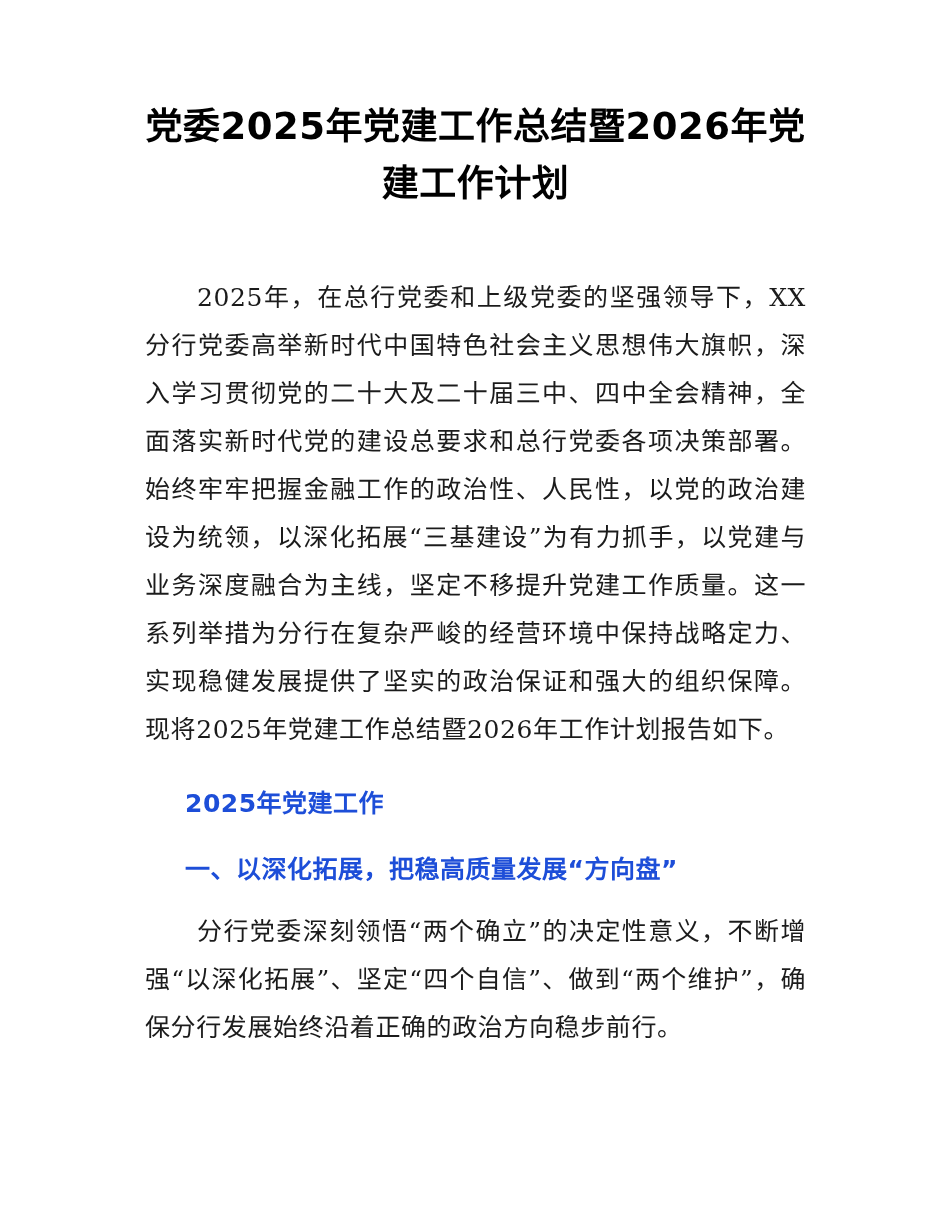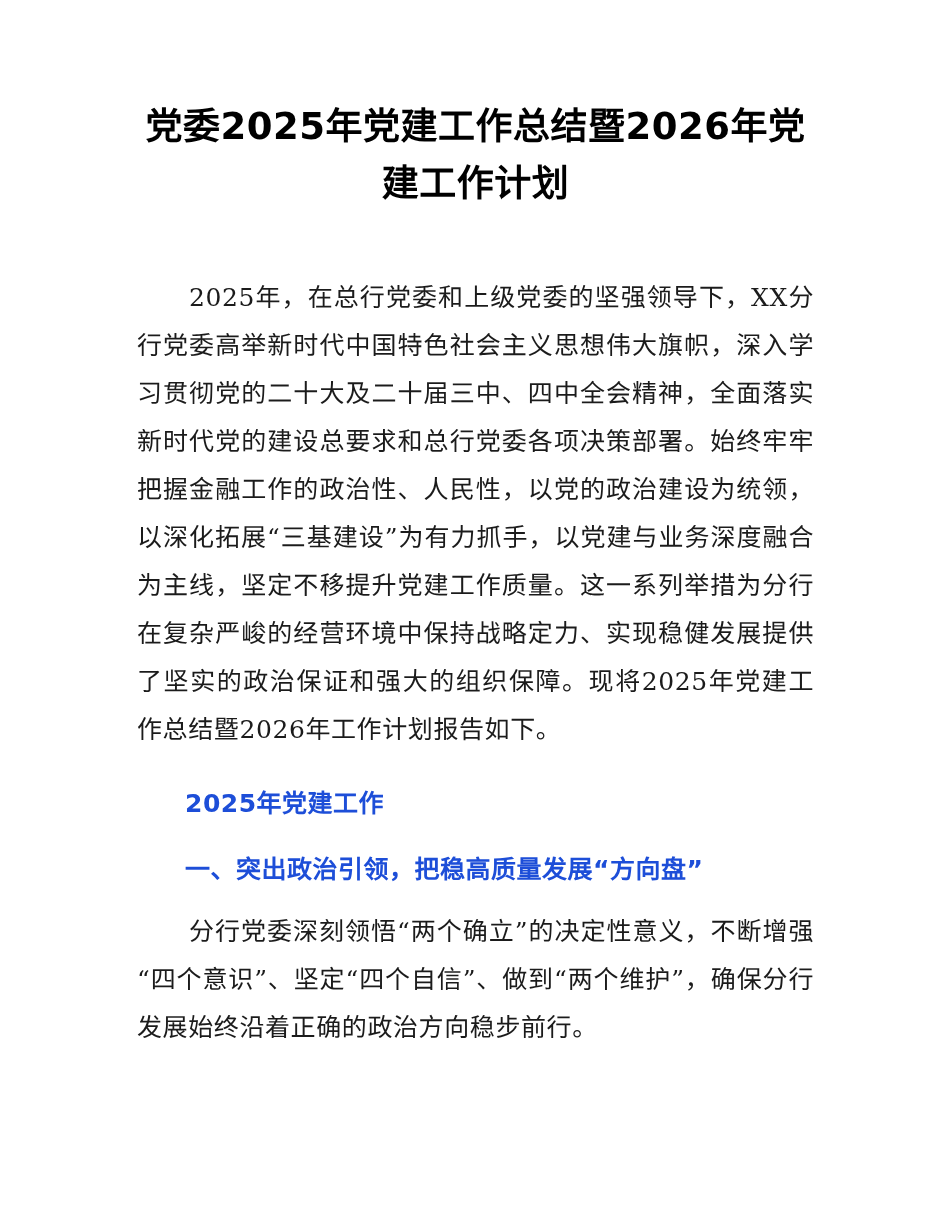--- a/index.html
+++ b/index.html
@@ -43,21 +43,21 @@
     line-height: 57px;
     letter-spacing: 0.5px;
     text-align: center;
     color: #000000;
     padding-top: 98px;
     word-break: break-all;
   }
 
   
   .para {
-    margin: 4px;
+    margin: 12px;
     font-family: "DejaVu Serif", "Liberation Serif", serif;
     font-size: 25px;
     line-height: 48px;
     text-align: justify;
     text-justify: inter-ideograph;
     text-indent: 52px;
     color: #1b1b1b;
     word-break: break-all;
     letter-spacing: 0.6px;
   }
@@ -98,18 +98,18 @@
 
 <div class="page">
   <div class="content">
 
     <h1 class="doc-title">党委2025年党建工作总结暨2026年党建工作计划</h1>
 
     <p class="para first-para">2025年，在总行党委和上级党委的坚强领导下，XX分行党委高举新时代中国特色社会主义思想伟大旗帜，深入学习贯彻党的二十大及二十届三中、四中全会精神，全面落实新时代党的建设总要求和总行党委各项决策部署。始终牢牢把握金融工作的政治性、人民性，以党的政治建设为统领，以深化拓展“三基建设”为有力抓手，以党建与业务深度融合为主线，坚定不移提升党建工作质量。这一系列举措为分行在复杂严峻的经营环境中保持战略定力、实现稳健发展提供了坚实的政治保证和强大的组织保障。现将2025年党建工作总结暨2026年工作计划报告如下。</p>
 
     <h2 class="h-section level-1">2025年党建工作</h2>
 
-    <h3 class="h-section level-2">一、突出政治引领，把稳高质量发展“方向盘”</h3>
+    <h3 class="h-section level-2">一、以深化拓展，把稳高质量发展“方向盘”</h3>
 
-    <p class="para tail-para">分行党委深刻领悟“两个确立”的决定性意义，不断增强“四个意识”、坚定“四个自信”、做到“两个维护”，确保分行发展始终沿着正确的政治方向稳步前行。</p>
+    <p class="para tail-para">分行党委深刻领悟“两个确立”的决定性意义，不断增强“以深化拓展”、坚定“四个自信”、做到“两个维护”，确保分行发展始终沿着正确的政治方向稳步前行。</p>
 
   </div>
 </div>
 
 </body></html>

